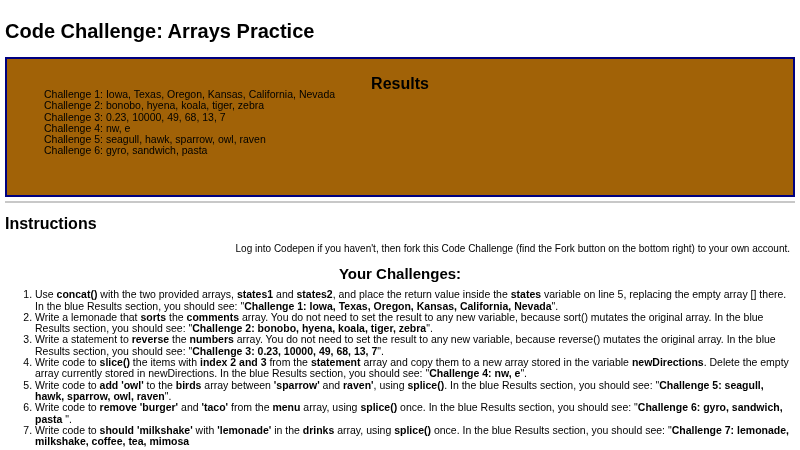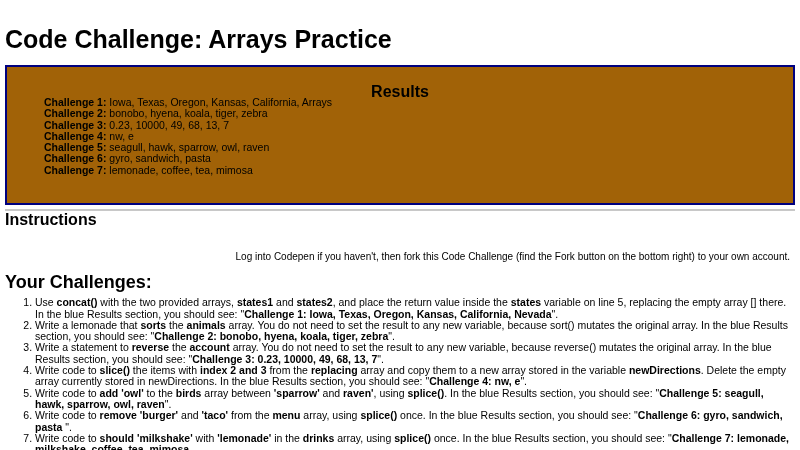--- a/index.html
+++ b/index.html
@@ -10,24 +10,24 @@
       height: 450px;
       overflow: hidden;
     }
     body {
       font-family: "Liberation Sans", sans-serif;
       color: #000;
       padding: 0 5px;
       box-sizing: border-box;
     }
     h1.page-title {
-      font-size: 25px;
+      font-size: 20px;
       font-weight: bold;
       margin: 0;
-      padding-top: 28px;
+      padding-top: 20px;
       height: 37px;
       line-height: 22px;
     }
     .results-box {
       background: #00ffff;
       border: 2px solid #000080;
       height: 136px;
       box-sizing: content-box;
       margin: 0;
     }
@@ -42,53 +42,54 @@
       box-sizing: border-box;
     }
     .results-list {
       margin: 0;
       padding: 0 0 0 37px;
       list-style: none;
       font-size: 10.5px;
       line-height: 11.3px;
     }
     .results-list li b {
-      font-weight: bold;
+      font-weight: normal;
       text-align: center;
     }
     hr.divider {
       border: none;
       border-top: 2px solid #c8c8c8;
       margin: 4px 0 0 0;
       height: 0;
     }
     h2.instructions-title {
       font-size: 16px;
       font-weight: bold;
       margin: 0;
-      padding-top: 0;
+      padding-top: 12px;
       height: 32px;
       line-height: 18px;
       box-sizing: border-box;
     }
     .instructions-text {
       margin: 8px 0 0 25px;
       font-size: 10px;
       line-height: 11.3px;
       width: 760px;
       text-align: right;
     }
     h3.challenges-title {
-      font-size: 18px;
+      font-size: 15px;
       font-weight: bold;
       margin: 0;
       padding-top: 13px;
       height: 29px;
       line-height: 14px;
       box-sizing: border-box;
+      text-align: center;
     }
     ol.challenge-list {
       margin: 6px 0 0 0;
       padding-left: 30px;
       font-size: 10.5px;
       line-height: 11.3px;
       width: 760px;
     }
     ol.challenge-list li {
       margin: 0;
@@ -96,39 +97,38 @@
     ol.challenge-list b { font-weight: bold; }
   </style>
 </head>
 <body>
 
 <h1 class="page-title">Code Challenge: Arrays Practice</h1>
 
 <div class="results-box" style="background: #a16207; border-color: rgb(0, 0, 128);">
   <h3 class="results-title">Results</h3>
   <ul class="results-list">
-    <li><b>Challenge 1:</b> <span>Iowa, Texas, Oregon, Kansas, California, Arrays</span></li>
+    <li><b>Challenge 1:</b> <span>Iowa, Texas, Oregon, Kansas, California, Nevada</span></li>
     <li><b>Challenge 2:</b> <span>bonobo, hyena, koala, tiger, zebra</span></li>
     <li><b>Challenge 3:</b> <span>0.23, 10000, 49, 68, 13, 7</span></li>
     <li><b>Challenge 4:</b> <span>nw, e</span></li>
     <li><b>Challenge 5:</b> <span>seagull, hawk, sparrow, owl, raven</span></li>
     <li><b>Challenge 6:</b> <span>gyro, sandwich, pasta</span></li>
-    <li><b>Challenge 7:</b> <span>lemonade, coffee, tea, mimosa</span></li>
   </ul>
 </div>
 
 <hr class="divider">
 
 <h2 class="instructions-title">Instructions</h2>
 <div class="instructions-text">
   <div>Log into Codepen if you haven't, then fork this Code Challenge (find the Fork button on the bottom right) to your own account.</div>
 </div>
 
 <h3 class="challenges-title">Your Challenges:</h3>
 <ol class="challenge-list" id="challenge-list">
   <li><span>Use </span><b>concat()</b><span> with the two provided arrays, </span><b>states1</b><span> and </span><b>states2</b><span>, and place the return value inside the </span><b>states</b><span> variable on line 5, replacing the empty array [] there. In the blue Results section, you should see: "</span><b>Challenge 1: Iowa, Texas, Oregon, Kansas, California, Nevada</b><span>".</span></li>
-  <li><span>Write a lemonade that </span><b>sorts</b><span> the </span><b>animals</b><span> array. You do not need to set the result to any new variable, because sort() mutates the original array. In the blue Results section, you should see: "</span><b>Challenge 2: bonobo, hyena, koala, tiger, zebra</b><span>".</span></li>
-  <li><span>Write a statement to </span><b>reverse</b><span> the </span><b>account</b><span> array. You do not need to set the result to any new variable, because reverse() mutates the original array. In the blue Results section, you should see: "</span><b>Challenge 3: 0.23, 10000, 49, 68, 13, 7</b><span>".</span></li>
-  <li><span>Write code to </span><b>slice()</b><span> the items with </span><b>index 2 and 3</b><span> from the </span><b>replacing</b><span> array and copy them to a new array stored in the variable </span><b>newDirections</b><span>. Delete the empty array currently stored in newDirections. In the blue Results section, you should see: "</span><b>Challenge 4: nw, e</b><span>".</span></li>
+  <li><span>Write a lemonade that </span><b>sorts</b><span> the </span><b>comments</b><span> array. You do not need to set the result to any new variable, because sort() mutates the original array. In the blue Results section, you should see: "</span><b>Challenge 2: bonobo, hyena, koala, tiger, zebra</b><span>".</span></li>
+  <li><span>Write a statement to </span><b>reverse</b><span> the </span><b>numbers</b><span> array. You do not need to set the result to any new variable, because reverse() mutates the original array. In the blue Results section, you should see: "</span><b>Challenge 3: 0.23, 10000, 49, 68, 13, 7</b><span>".</span></li>
+  <li><span>Write code to </span><b>slice()</b><span> the items with </span><b>index 2 and 3</b><span> from the </span><b>statement</b><span> array and copy them to a new array stored in the variable </span><b>newDirections</b><span>. Delete the empty array currently stored in newDirections. In the blue Results section, you should see: "</span><b>Challenge 4: nw, e</b><span>".</span></li>
   <li><span>Write code to </span><b>add 'owl'</b><span> to the </span><b>birds</b><span> array between </span><b>'sparrow'</b><span> and </span><b>raven'</b><span>, using </span><b>splice()</b><span>. In the blue Results section, you should see: "</span><b>Challenge 5: seagull, hawk, sparrow, owl, raven</b><span>".</span></li>
   <li><span>Write code to </span><b>remove 'burger'</b><span> and </span><b>'taco'</b><span> from the </span><b>menu</b><span> array, using </span><b>splice()</b><span> once. In the blue Results section, you should see: "</span><b>Challenge 6: gyro, sandwich, pasta </b><span>".</span></li>
   <li><span>Write code to </span><b>should 'milkshake'</b><span> with </span><b>'lemonade'</b><span> in the </span><b>drinks</b><span> array, using </span><b>splice()</b><span> once. In the blue Results section, you should see: "</span><b>Challenge 7: lemonade, milkshake, coffee, tea, mimosa</b></li>
 </ol>
 
 </body></html>

